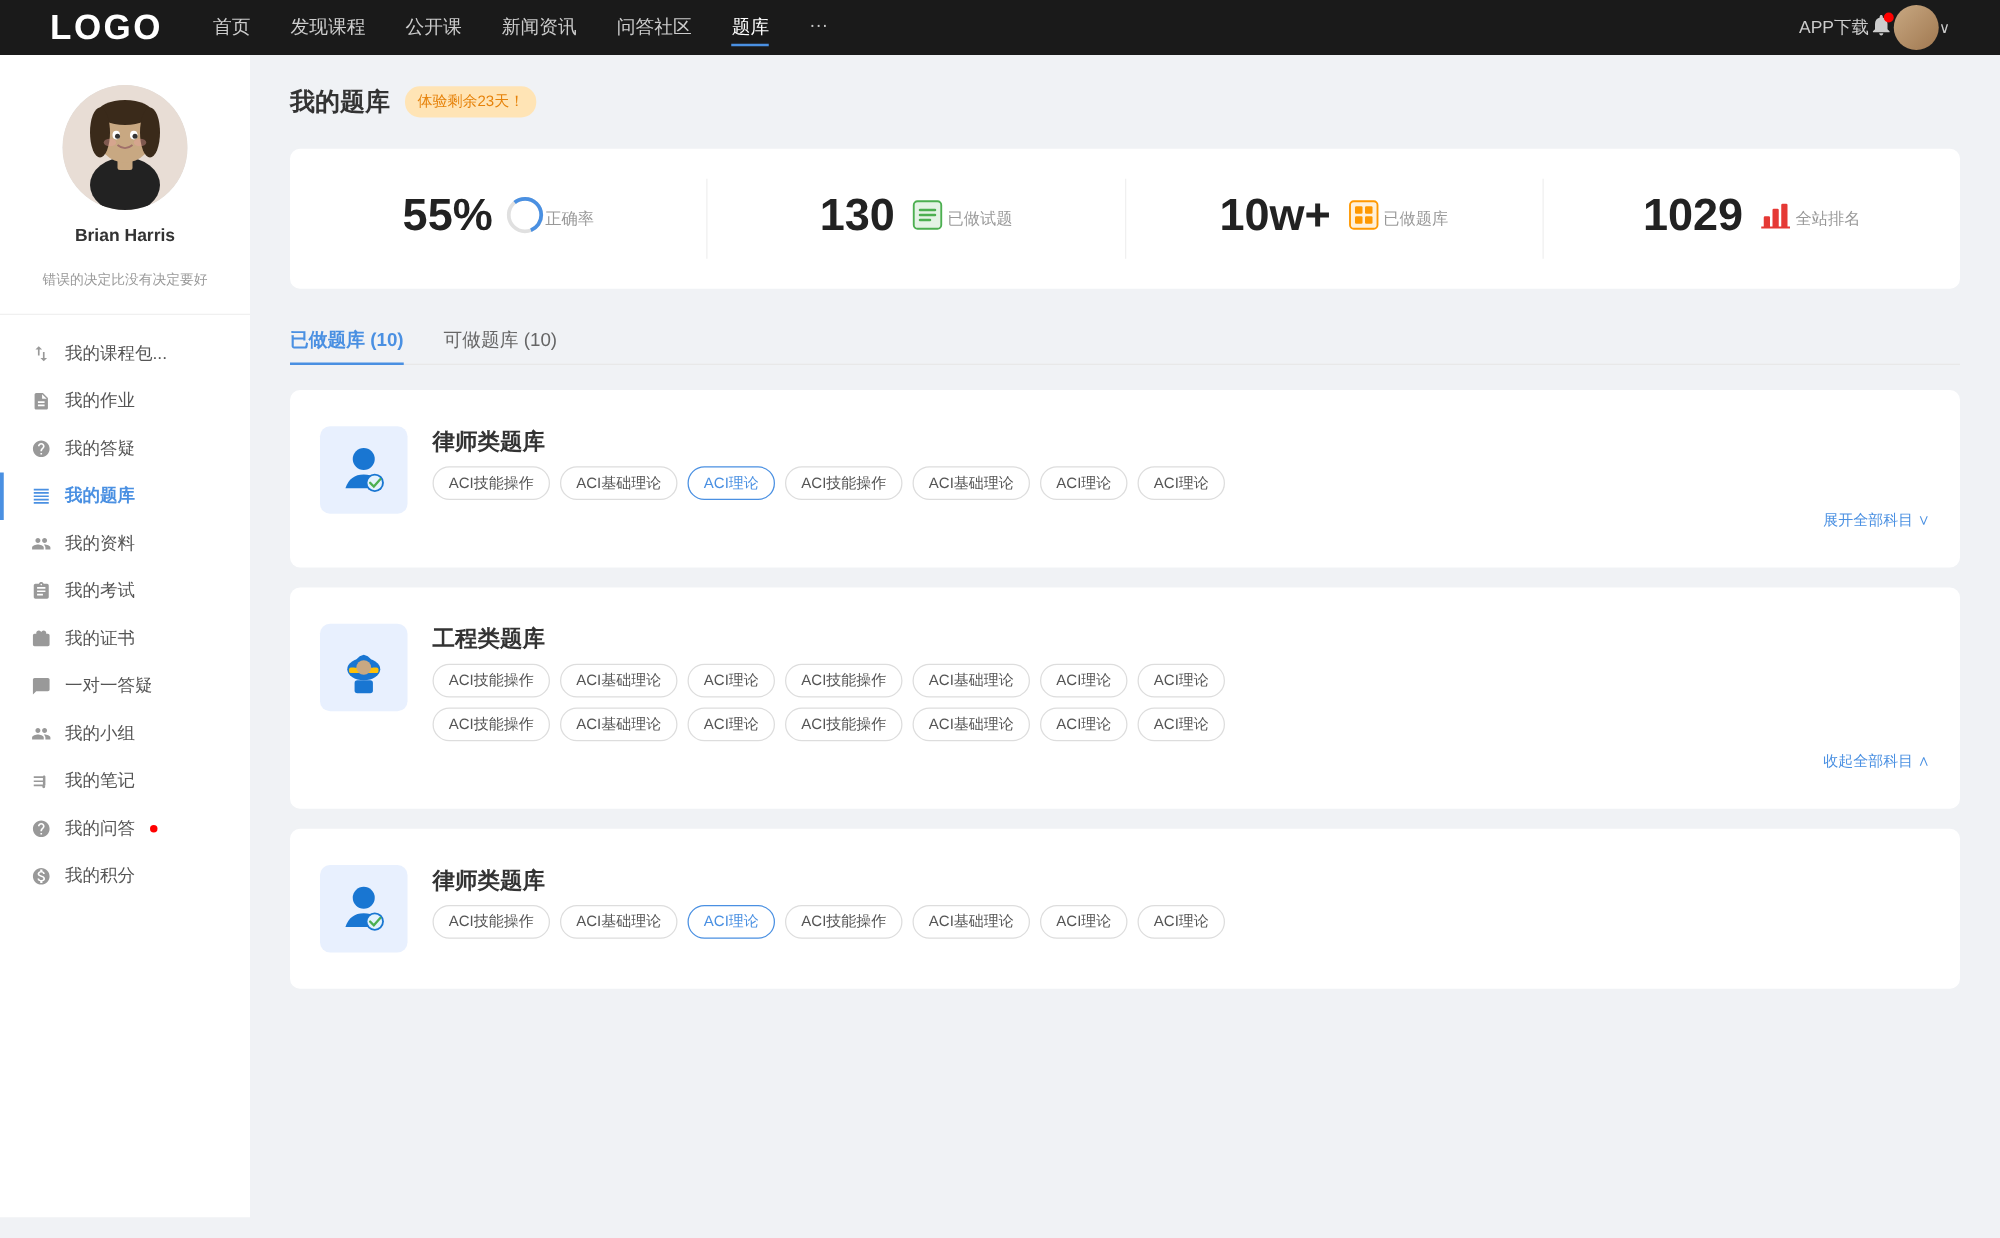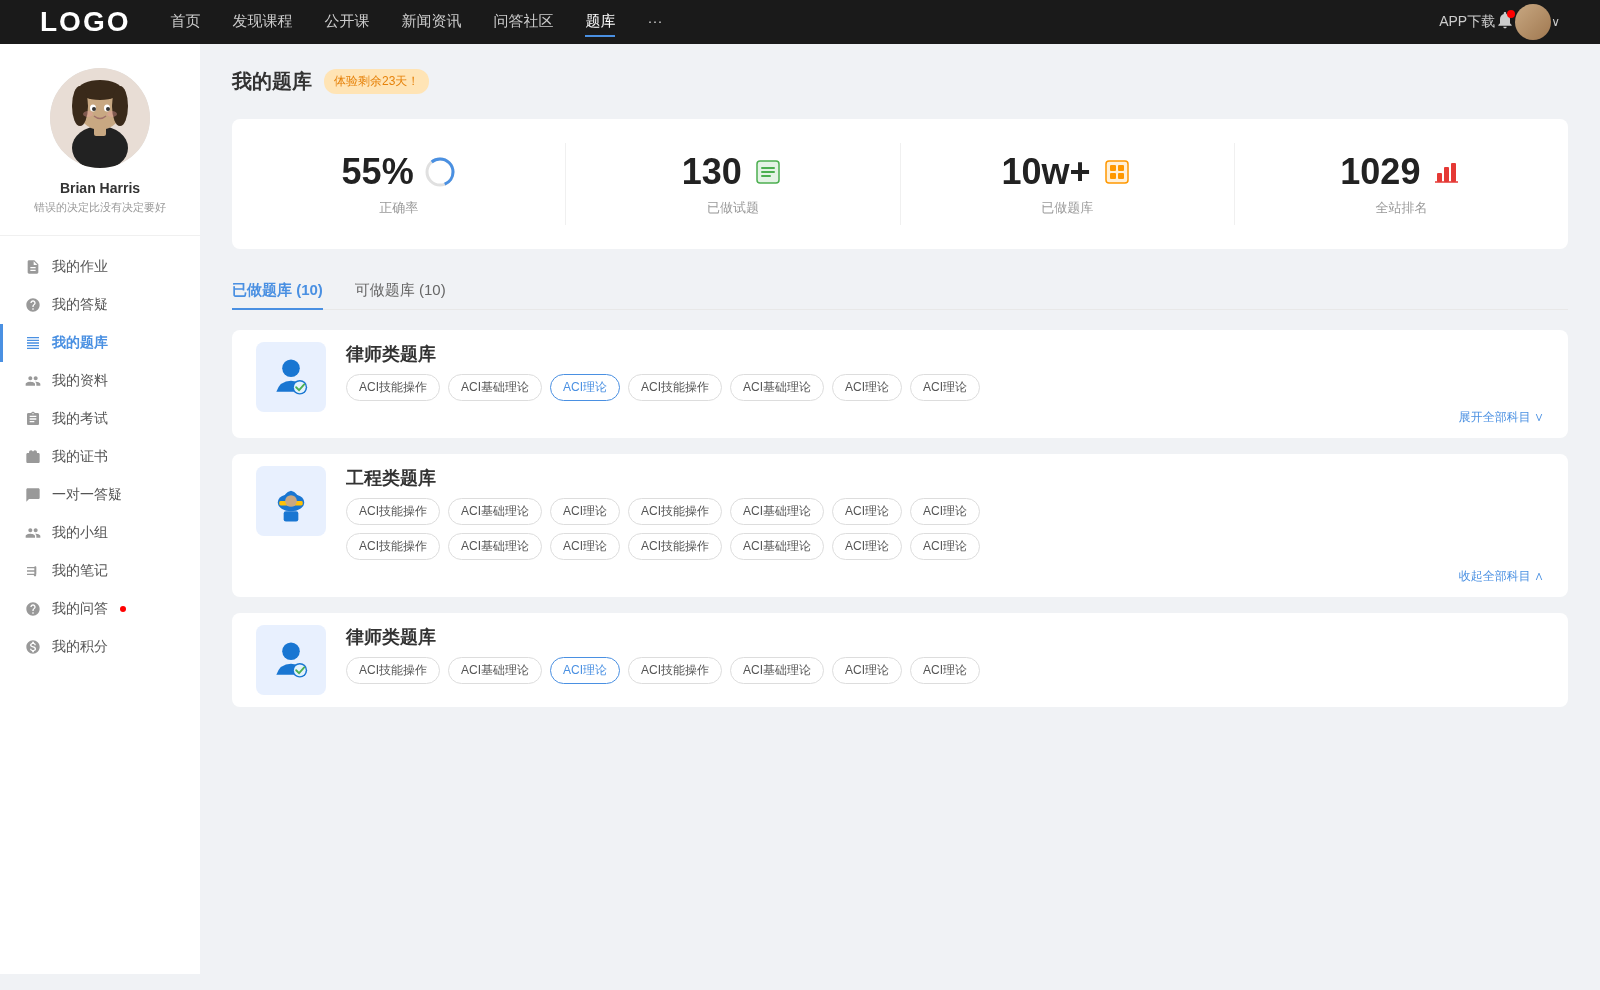--- a/index.html
+++ b/index.html
@@ -20,53 +20,53 @@
     .topnav-chevron { color: #ccc; font-size: 12px; cursor: pointer; }
 
     
     .page-body { display: flex; min-height: calc(100vh - 60px); }
 
     
     .sidebar { width: 200px; background: white; padding: 24px 0; flex-shrink: 0; }
     .sidebar-profile { display: flex; flex-direction: column; align-items: center; padding: 0 16px 20px; border-bottom: 1px solid #f0f0f0; }
     .profile-avatar { width: 100px; height: 100px; border-radius: 50%; background: #e0dcd8; overflow: hidden; margin-bottom: 12px; display: flex; align-items: center; justify-content: center; }
     
-    .profile-name { font-size: 14px; font-weight: 600; color: #333; margin-bottom: 4px; }
+    .profile-name { font-size: 14px; font-weight: 600; color: #333; margin-bottom: 20px; }
     .profile-motto { font-size: 11px; color: #999; text-align: center; }
 
     .sidebar-menu { padding: 12px 0; }
     .sidebar-item { display: flex; align-items: center; gap: 10px; padding: 10px 24px; cursor: pointer; font-size: 14px; color: #555; position: relative; }
     .sidebar-item.active { color: #4a90e2; font-weight: 600; }
     .sidebar-item.active::before { content: ''; position: absolute; left: 0; top: 0; bottom: 0; width: 3px; background: #4a90e2; }
     .sidebar-icon { width: 18px; height: 18px; display: flex; align-items: center; justify-content: center; color: #999; font-size: 14px; }
     .sidebar-item.active .sidebar-icon { color: #4a90e2; }
     .notification-dot { width: 6px; height: 6px; background: red; border-radius: 50%; margin-left: 2px; display: inline-block; }
 
     
     .main-content { flex: 1; padding: 24px 32px; }
     .page-header { display: flex; align-items: center; gap: 12px; margin-bottom: 24px; }
     .page-title { font-size: 20px; font-weight: 600; color: #333; }
     .trial-badge { background: #ffe4b5; color: #e6820a; font-size: 12px; padding: 4px 10px; border-radius: 12px; }
 
     
     .stats-row { display: flex; background: white; border-radius: 8px; padding: 24px 0; margin-bottom: 24px; }
-    .stat-item { flex: 1; display: flex; flex-direction: column; align-items: center; justify-content: center; border-right: 1px solid #f0f0f0; padding: 8px 16px; }
+    .stat-item { flex: 1; display: flex; align-items: center; justify-content: center; border-right: 1px solid #f0f0f0; padding: 8px 16px; }
     .stat-item:last-child { border-right: none; }
     .stat-top { display: flex; align-items: center; gap: 10px; margin-bottom: 6px; }
     .stat-value { font-size: 36px; font-weight: 700; color: #222; }
     .stat-label { font-size: 13px; color: #999; }
     .stat-icon { width: 32px; height: 32px; display: flex; align-items: center; justify-content: center; }
 
     
     .tabs-row { display: flex; gap: 32px; margin-bottom: 20px; border-bottom: 1px solid #e8e8e8; align-items: flex-end; }
     .tab { font-size: 15px; padding: 8px 0; cursor: pointer; color: #666; border-bottom: 2px solid transparent; margin-bottom: -1px; }
     .tab.active { color: #4a90e2; border-bottom: 2px solid #4a90e2; font-weight: 600; }
 
     
-    .bank-card { background: white; border-radius: 8px; padding: 12px 24px; margin-bottom: 16px; }
+    .bank-card { background: white; border-radius: 8px; padding: 29px 24px; margin-bottom: 16px; }
     .bank-icon { width: 70px; height: 70px; border-radius: 8px; background: #e8f0fe; display: flex; align-items: center; justify-content: center; flex-shrink: 0; }
     .bank-title { font-size: 18px; font-weight: 600; color: #333; margin-bottom: 8px; }
     .tag { font-size: 12px; padding: 4px 12px; border: 1px solid #ddd; border-radius: 14px; cursor: pointer; color: #555; }
     .tag.selected { border-color: #4a90e2; color: #4a90e2; background: white; }
     .expand-link { text-align: right; color: #4a90e2; font-size: 12px; cursor: pointer; margin-top: 8px; }
     .collapse-link { text-align: right; color: #4a90e2; font-size: 12px; cursor: pointer; margin-top: 8px; }
 
     
     .lawyer-icon-svg { width: 44px; height: 44px; }
     .engineer-icon-svg { width: 44px; height: 44px; }
@@ -137,20 +137,28 @@
           <ellipse cx="62" cy="46" rx="5" ry="3" fill="#e8a0a0" opacity="0.4"></ellipse>
         </svg>
       </div>
       <div class="profile-name">Brian Harris</div>
       <div class="profile-motto">错误的决定比没有决定要好</div>
     </div>
 
     <div class="sidebar-menu">
 
 
+      <div class="sidebar-item">
+        <span class="sidebar-icon">
+          <svg width="16" height="16" viewBox="0 0 24 24" fill="currentColor">
+              <path d="M9 3L5 6.99h3V14h2V6.99h3L9 3zm7 14.01V10h-2v7.01h-3L15 21l4-3.99h-3z"></path>
+            </svg>
+        </span>
+        <span>我的课程包...</span>
+      </div>
 
 
       <div class="sidebar-item">
         <span class="sidebar-icon">
           <svg width="16" height="16" viewBox="0 0 24 24" fill="currentColor">
               <path d="M14 2H6c-1.1 0-1.99.9-1.99 2L4 20c0 1.1.89 2 1.99 2H18c1.1 0 2-.9 2-2V8l-6-6zm2 16H8v-2h8v2zm0-4H8v-2h8v2zm-3-5V3.5L18.5 9H13z"></path>
             </svg>
         </span>
         <span>我的作业</span>
       </div>

